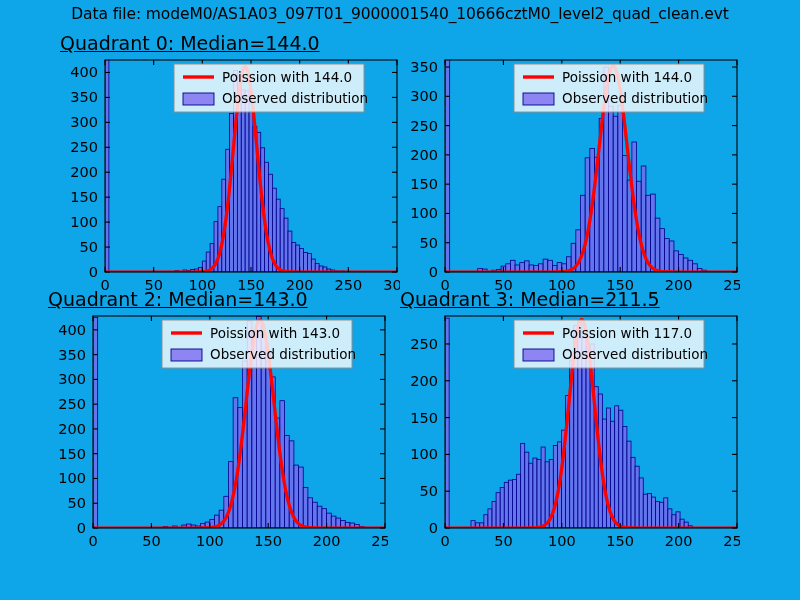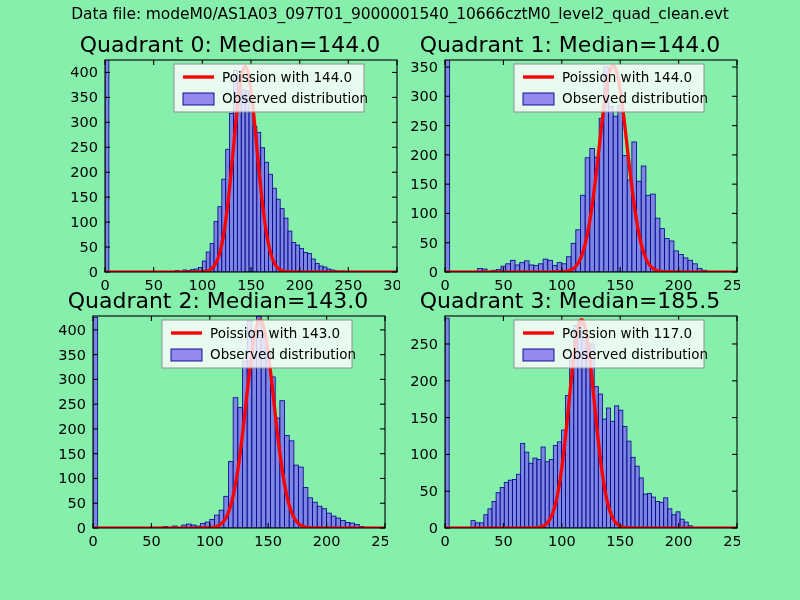--- a/index.html
+++ b/index.html
@@ -12,44 +12,45 @@
     height: 600px;
     font-family: "DejaVu Sans", sans-serif;
     overflow: hidden;
     position: relative;
   }
   #figure {
     position: absolute;
     left: 0; top: 0;
     width: 800px;
     height: 600px;
-    background: #86efac;
+    background: #0ea5e9;
   }
   #suptitle {
     position: absolute;
     left: 0; top: 5px;
     width: 800px;
     text-align: center;
     font-size: 15.5px;
     color: #000000;
     white-space: nowrap;
     letter-spacing: -0.1px;
   }
   .panel {
     position: absolute;
   }
   .panel-title {
     position: absolute;
     left: 0;
     top: 0;
     width: 100%;
-    text-align: center;
-    font-size: 22px;
+    text-align: left;
+    font-size: 19px;
     color: #000000;
     white-space: nowrap;
+    text-decoration: underline;
   }
   .plot-svg {
     position: absolute;
     left: 0;
     display: block;
   }
   .axis-line {
     stroke: #000000;
     stroke-width: 1.1;
     fill: none;
@@ -206,21 +207,20 @@
         <g>
           <rect x="114" y="32" width="190" height="48" fill="#ffffff" fill-opacity="0.80" class="legend-box"></rect>
           <line x1="123" y1="45" x2="154" y2="45" stroke="#ff0000" class="legend-swatch-line"></line>
           <text x="162" y="50" class="legend-label">Poission with 144.0</text>
           <rect x="123" y="61" width="31" height="12" fill="#7b68ee" fill-opacity="0.78" class="legend-swatch-patch"></rect>
           <text x="162" y="71" class="legend-label">Observed distribution</text>
         </g>
       </svg>
     </div>
   <div class="panel" style="left: 400px; top: 32px; width: 340px; height: 268px;">
-    <div class="panel-title">Quadrant 1: Median=144.0</div>
   <svg width="340" height="268" viewBox="0 0 340 268" class="plot-svg" style="top: 0px;">
         <defs>
           <clipPath id="clip-1">
             <rect x="45" y="28" width="292" height="212"></rect>
           </clipPath>
         </defs>
         <g clip-path="url(#clip-1)">
           <g>
             <rect x="45.00" y="26.24" width="4.67" height="213.76" fill="#7b68ee" fill-opacity="0.78" class="hist-bar"></rect>
             <rect x="77.70" y="236.49" width="4.67" height="3.51" fill="#7b68ee" fill-opacity="0.78" class="hist-bar"></rect>
@@ -438,21 +438,21 @@
         <g>
           <rect x="114" y="32" width="190" height="48" fill="#ffffff" fill-opacity="0.80" class="legend-box"></rect>
           <line x1="123" y1="45" x2="154" y2="45" stroke="#ff0000" class="legend-swatch-line"></line>
           <text x="162" y="50" class="legend-label">Poission with 143.0</text>
           <rect x="123" y="61" width="31" height="12" fill="#7b68ee" fill-opacity="0.78" class="legend-swatch-patch"></rect>
           <text x="162" y="71" class="legend-label">Observed distribution</text>
         </g>
       </svg>
     </div>
   <div class="panel" style="left: 400px; top: 288px; width: 340px; height: 268px;">
-    <div class="panel-title">Quadrant 3: Median=185.5</div>
+    <div class="panel-title">Quadrant 3: Median=211.5</div>
   <svg width="340" height="268" viewBox="0 0 340 268" class="plot-svg" style="top: 0px;">
         <defs>
           <clipPath id="clip-3">
             <rect x="45" y="28" width="292" height="212"></rect>
           </clipPath>
         </defs>
         <g clip-path="url(#clip-3)">
           <g>
             <rect x="45.06" y="30.21" width="4.09" height="209.79" fill="#7b68ee" fill-opacity="0.78" class="hist-bar"></rect>
             <rect x="70.99" y="232.64" width="4.09" height="7.36" fill="#7b68ee" fill-opacity="0.78" class="hist-bar"></rect>

